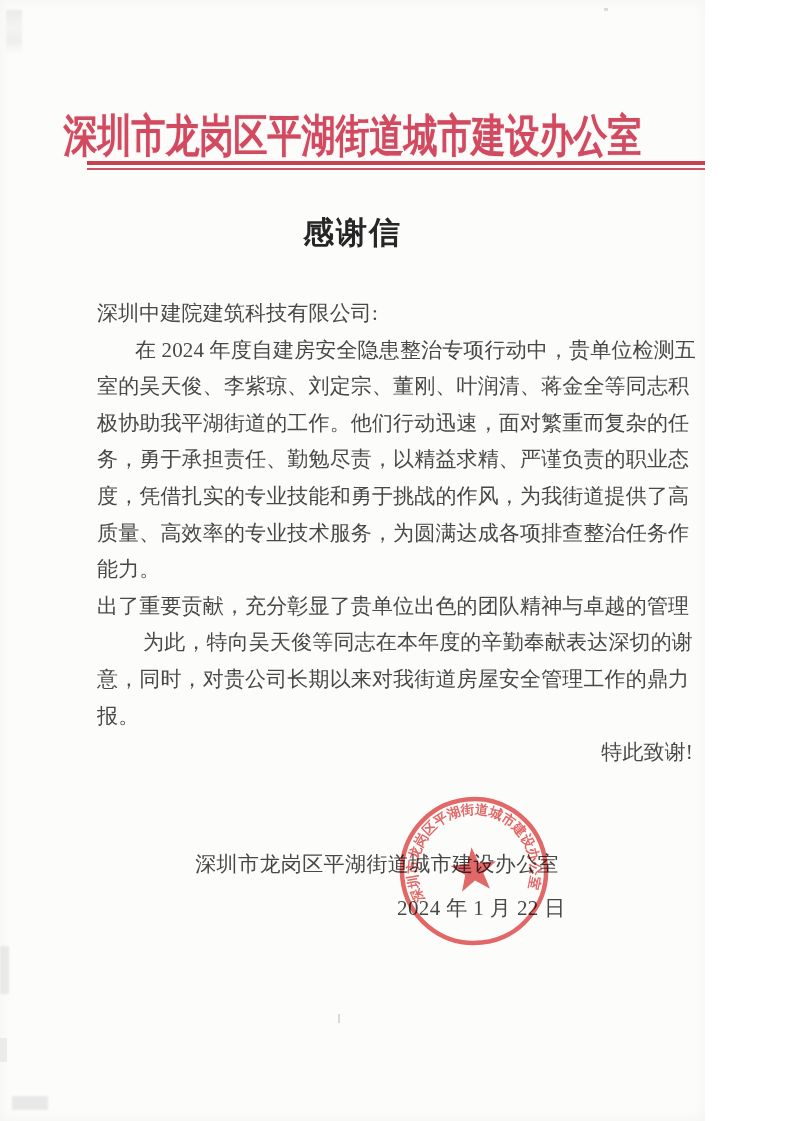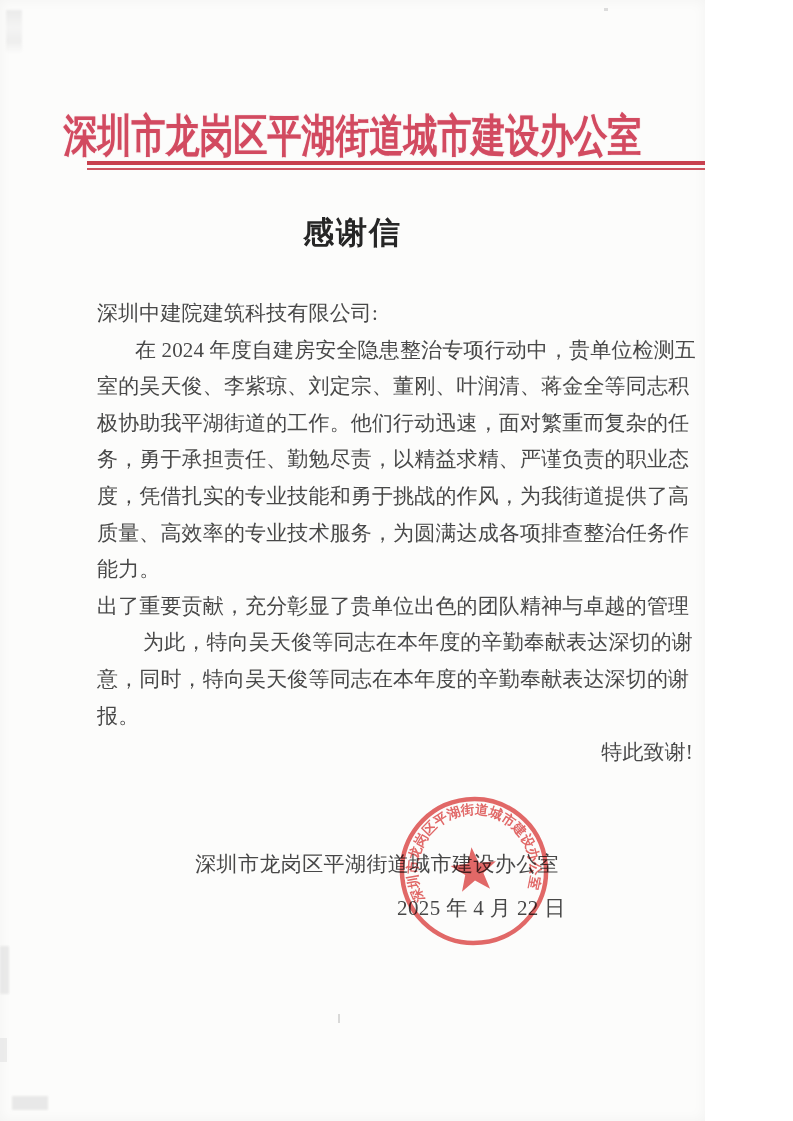--- a/index.html
+++ b/index.html
@@ -98,28 +98,28 @@
     <div id="body-lines">
         <div class="body-line indent">在 2024 年度自建房安全隐患整治专项行动中，贵单位检测五</div>
         <div class="body-line">室的吴天俊、李紫琼、刘定宗、董刚、叶润清、蒋金全等同志积</div>
         <div class="body-line">极协助我平湖街道的工作。他们行动迅速，面对繁重而复杂的任</div>
         <div class="body-line">务，勇于承担责任、勤勉尽责，以精益求精、严谨负责的职业态</div>
         <div class="body-line">度，凭借扎实的专业技能和勇于挑战的作风，为我街道提供了高</div>
         <div class="body-line">质量、高效率的专业技术服务，为圆满达成各项排查整治任务作</div>
         <div class="body-line">能力。</div>
         <div class="body-line">出了重要贡献，充分彰显了贵单位出色的团队精神与卓越的管理</div>
         <div class="body-line indent">为此，特向吴天俊等同志在本年度的辛勤奉献表达深切的谢</div>
-        <div class="body-line">意，同时，特向吴天俊等同志在本年度的辛勤奉献表达深切的谢</div>
+        <div class="body-line">意，同时，对贵公司长期以来对我街道房屋安全管理工作的鼎力</div>
         <div class="body-line">报。</div>
         <div class="body-line indent">特此致谢!</div>
       </div>
   </div>
 
   <div id="signature-org">深圳市龙岗区平湖街道城市建设办公室</div>
-  <div id="signature-date">2025 年 4 月 22 日</div>
+  <div id="signature-date">2024 年 1 月 22 日</div>
 
   <svg id="seal" viewBox="0 0 160 160">
     <circle cx="80" cy="80" r="72" fill="none" stroke="#df4f4f" stroke-width="4.5"></circle>
     <polygon fill="#df4f4f" points="80,56 85.64,72.23 102.83,72.58 89.13,82.97 94.11,99.42 80,89.6 65.89,99.42 70.87,82.97 57.17,72.58 74.36,72.23"></polygon>
     <defs>
       <path id="seal-arc" d="M 28.35 104.1 A 57 57 0 1 1 131.65 104.1" fill="none"></path>
     </defs>
     <text font-size="13.5" fill="#df4f4f" font-weight="bold" font-family="'Liberation Serif','DejaVu Serif',serif">
       <textPath href="#seal-arc" startOffset="50%" text-anchor="middle" textLength="226">深圳市龙岗区平湖街道城市建设办公室</textPath>
     </text>

